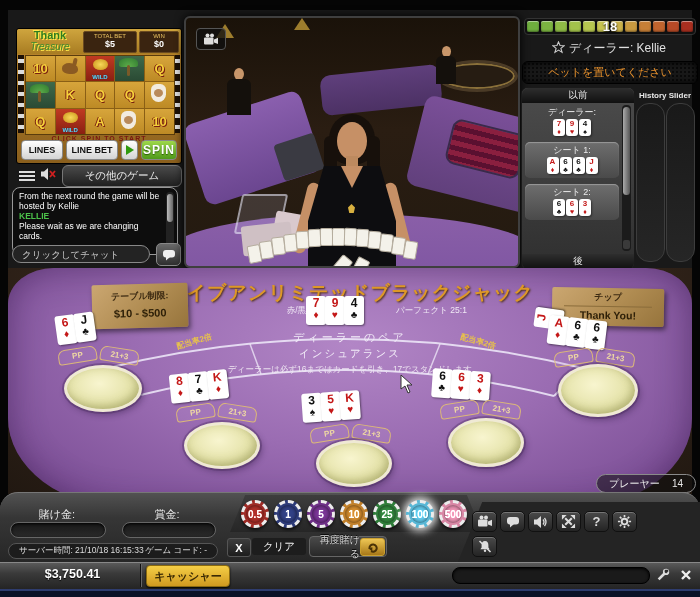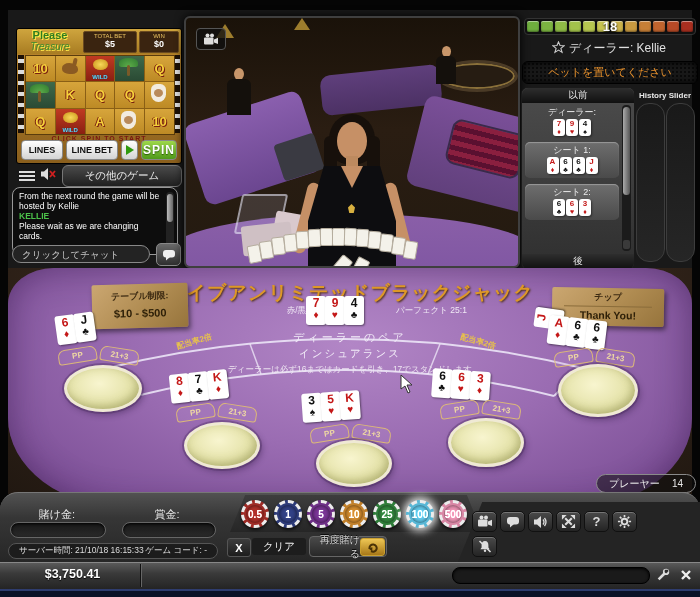--- a/index.html
+++ b/index.html
@@ -226,21 +226,21 @@
 </style>
 </head>
 <body>
 
 <div id="app">
   <div id="top-bg"></div>
 
   <div id="slot">
     <div id="slot-head">
       <div id="slot-logo">
-        <span class="l1">Please</span>
+        <span class="l1">Thank</span>
         <span class="l2">Treasure</span>
       </div>
       <div class="slot-box" id="tbet-box">
         <div class="slabel">TOTAL BET</div>
         <div class="svalue">$5</div>
       </div>
       <div class="slot-box" id="win-box">
         <div class="slabel">WIN</div>
         <div class="svalue">$0</div>
       </div>
@@ -719,20 +719,21 @@
         <path d="M8 2 C5.6 2 4.6 4 4.6 6.2 L4.6 8.6 L3.4 10.3 L12.6 10.3 L11.4 8.6 L11.4 6.2 C11.4 4 10.4 2 8 2 Z" fill="#ddd"></path>
         <circle cx="8" cy="11.8" r="1.2" fill="#ddd"></circle>
         <path d="M2.5 2 L13.5 13" stroke="#ddd" stroke-width="1.6"></path>
       </svg>
     </div>
   </div>
 
   <div id="bottom-bar"></div>
   <div id="balance">$3,750.41</div>
   <div id="bal-div"></div>
+  <div id="cashier-btn">キャッシャー</div>
   <div id="bb-pill"></div>
   <div id="wrench-btn">
     <svg width="14" height="14" viewBox="0 0 16 16">
       <path d="M3 13 L10 6" stroke="#ddd" stroke-width="3"></path>
       <circle cx="11.5" cy="4.5" r="2.6" fill="none" stroke="#ddd" stroke-width="2"></circle>
       <rect x="10" y="2" width="4" height="2.4" fill="#2a2a2a"></rect>
     </svg>
   </div>
   <div id="close-btn">
     <svg width="12" height="12" viewBox="0 0 12 12">

